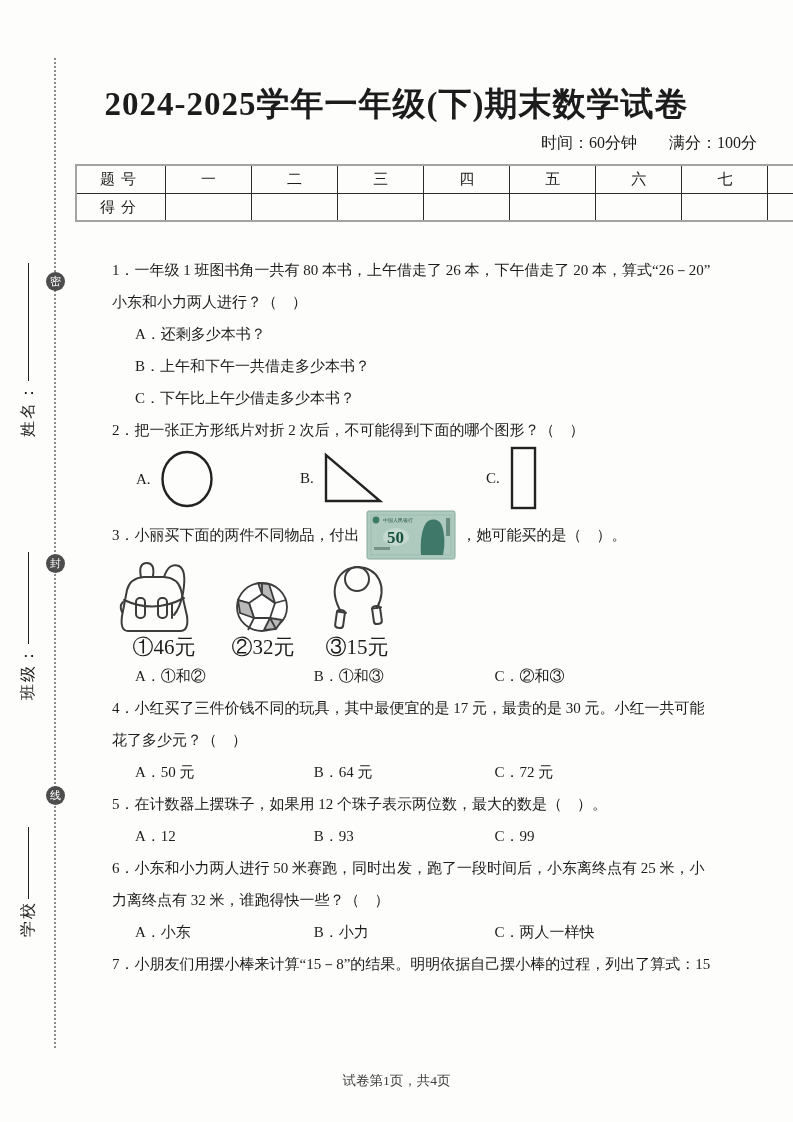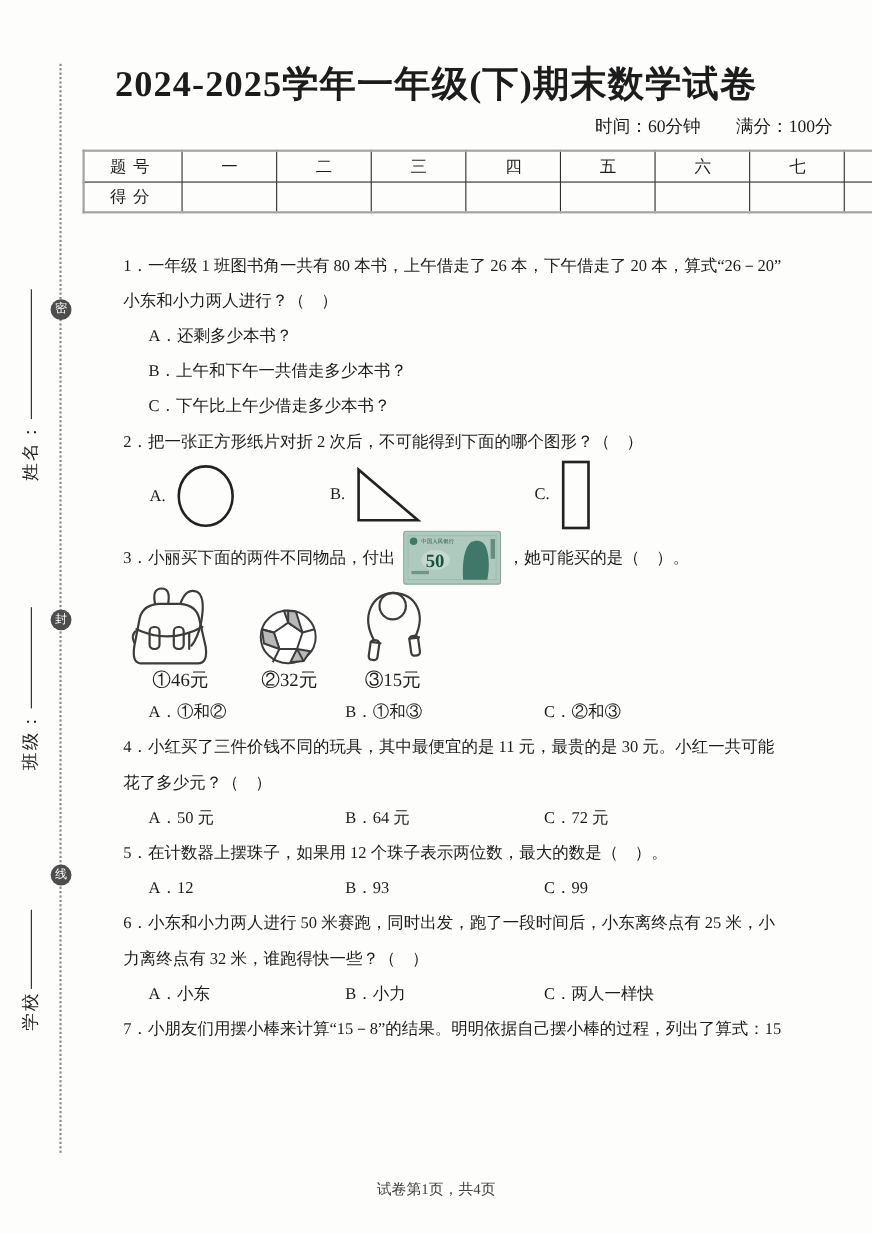--- a/index.html
+++ b/index.html
@@ -11,21 +11,21 @@
   .seal-badge{position:absolute;left:46px;width:19px;height:19px;border-radius:50%;background:#4d4d4d;color:#fff;
     font-size:11px;line-height:19px;text-align:center;font-family:"Liberation Sans",sans-serif;}
   .seal-field{position:absolute;display:flex;align-items:center;height:22px;
     transform:rotate(-90deg);font-size:16px;letter-spacing:2px;white-space:nowrap;}
   .seal-field .blank{display:inline-block;height:1px;border-bottom:1.5px solid #222;margin-left:2px;}
   .f-name{width:190px;left:-67px;top:331px;}
   .f-class{width:160px;left:-52px;top:609px;}
   .f-school{width:118px;left:-31px;top:867px;}
 
   
-  .title{margin:0;padding-top:54px;text-align:center;font-size:33px;font-weight:bold;letter-spacing:1px;}
+  .title{margin:0;padding-top:82px;text-align:center;font-size:33px;font-weight:bold;letter-spacing:1px;}
   .meta{width:682px;margin:6px auto 0 75px;text-align:right;font-size:16px;}
   .meta span{margin-left:28px;}
 
   
   table.score{border-collapse:collapse;margin:10px 0 0 75px;width:780px;table-layout:fixed;
     border:2px solid #a3a3a3;font-size:15px;}
   table.score td{border:1px solid #2c2c2c;text-align:center;padding:0;}
   table.score tr.r1 td{height:27px;}
   table.score tr.r2 td{height:26px;}
   table.score td.lab{width:88px;letter-spacing:6px;}
@@ -41,21 +41,21 @@
   .shape-row{position:relative;height:64px;}
   .shape-g{position:absolute;display:flex;align-items:center;gap:9px;}
   .g-a{left:24px;top:4px;} .g-b{left:188px;top:6px;} .g-c{left:374px;top:0;}
 
   .money-line{display:flex;align-items:center;height:50px;white-space:nowrap;}
   .money-line svg{margin:0 6px;}
 
   .items-row{position:relative;height:74px;}
   .items-row svg{position:absolute;}
   .svg-bag{left:2px;top:0;} .svg-ball{left:122px;top:20px;} .svg-rope{left:212px;top:2px;}
-  .price-row{position:relative;height:26px;font-size:17px;}
+  .price-row{position:relative;height:26px;font-size:21px;}
   .price-row span{position:absolute;width:90px;text-align:center;top:0;line-height:26px;}
   .p1{left:7px;} .p2{left:106px;} .p3{left:200px;}
 
   .footer{position:absolute;left:0;right:0;top:1072px;text-align:center;font-size:13.5px;color:#404040;}
 </style>
 </head>
 <body>
 
 <div class="sheet">
 
@@ -202,21 +202,21 @@
         <span class="p3">③15元</span>
       </div>
       <div class="line opts">
         <span class="opt-a">A．①和②</span>
         <span class="opt-b">B．①和③</span>
         <span class="opt-c">C．②和③</span>
       </div>
     </div>
 
     <div>
-      <div class="line">4．小红买了三件价钱不同的玩具，其中最便宜的是 11 元，最贵的是 30 元。小红一共可能</div>
+      <div class="line">4．小红买了三件价钱不同的玩具，其中最便宜的是 17 元，最贵的是 30 元。小红一共可能</div>
       <div class="line">花了多少元？（　）</div>
       <div class="line opts">
         <span class="opt-a">A．50 元</span>
         <span class="opt-b">B．64 元</span>
         <span class="opt-c">C．72 元</span>
       </div>
     </div>
 
     <div>
       <div class="line">5．在计数器上摆珠子，如果用 12 个珠子表示两位数，最大的数是（　）。</div>

